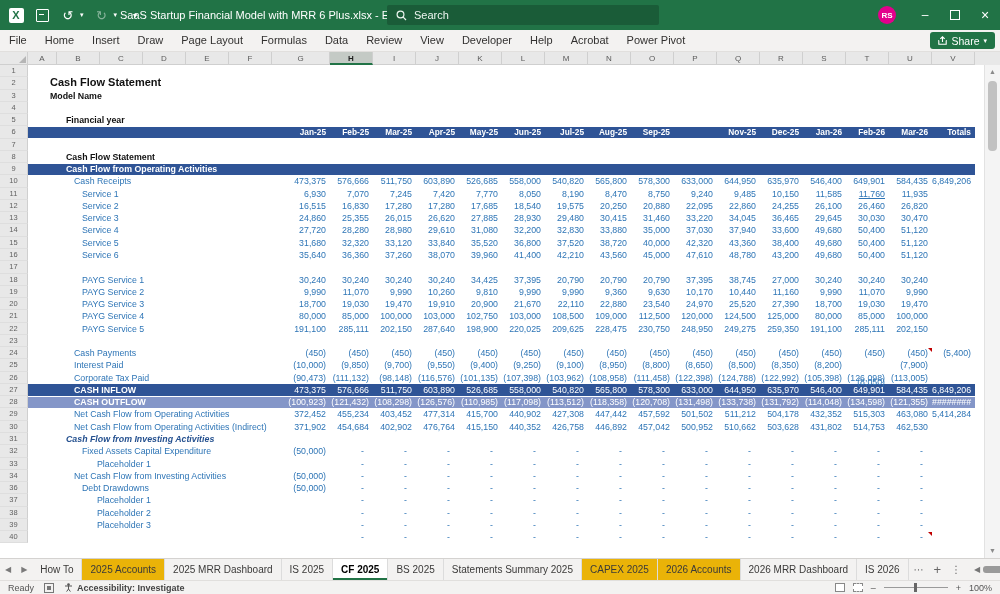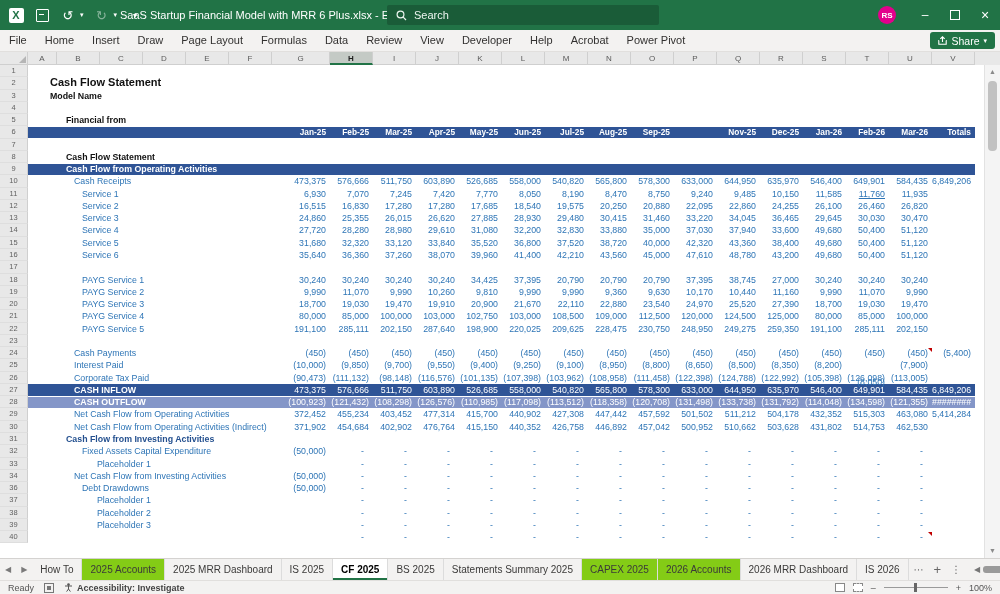--- a/index.html
+++ b/index.html
@@ -50,39 +50,39 @@
   .lbl{position:absolute;top:0;line-height:12.3px;font-size:8.8px;white-space:nowrap;z-index:1;}
   .vals{position:absolute;left:272px;top:0;display:flex;z-index:1;}
   .cell{display:inline-block;box-sizing:border-box;text-align:right;padding-right:4px;font-size:8.8px;
         line-height:12.3px;white-space:nowrap;overflow:hidden;position:relative;}
   .cell.dash{padding-right:9px;}
   .flag{position:absolute;top:1px;right:0;width:0;height:0;border-left:4px solid transparent;border-top:4px solid #c00000;}
 
   .r-data .lbl,.r-data .cell{color:#2e75b6;}
   .r-title .lbl{font-size:11px;font-weight:bold;color:#111;top:-1px;}
   .r-bold .lbl{font-weight:bold;color:#111;}
-  .r-navy .lbl{font-weight:bold;color:#24508f;}
+  .r-navy .lbl{font-weight:bold;color:#24508f;font-style:italic;}
   .r-month .bar,.r-section .bar,.r-inflow .bar{background:#2f5496;}
   .r-outflow .bar{background:#8496c8;}
   .r-month .lbl,.r-section .lbl,.r-inflow .lbl,.r-outflow .lbl{color:#fff;font-weight:bold;}
   .r-month .cell{color:#fff;font-weight:bold;font-size:8.3px;}
   .r-inflow .cell,.r-outflow .cell{color:#fff;}
 
   
   .vscroll{position:absolute;top:65px;right:0;width:16px;height:493px;background:#f4f4f4;border-left:1px solid #e2e2e2;box-sizing:border-box;}
   .vscroll .arr{display:block;width:100%;height:14px;text-align:center;font-size:7px;color:#8a8a8a;line-height:14px;}
   .vscroll .arr.down{position:absolute;bottom:0;}
   .vthumb{position:absolute;top:16px;left:3px;width:9px;height:70px;background:#c1c1c1;border-radius:4px;}
 
   
   .tabbar{position:absolute;top:558px;left:0;width:1000px;height:22px;background:#f3f2f1;border-top:1px solid #d4d2d0;
           box-sizing:border-box;display:flex;align-items:stretch;font-size:10px;color:#3b3a39;overflow:hidden;}
   .tnav{display:flex;align-items:center;padding:0 5px;color:#7a7a7a;font-size:8px;}
   .stab{display:flex;align-items:center;padding:0 8px;border-right:1px solid #dcdcdc;white-space:nowrap;}
-  .stab.yellow{background:#84cc16;}
+  .stab.yellow{background:#eab308;}
   .stab.active{background:#fff;font-weight:bold;color:#000;box-shadow:inset 0 -2px 0 #217346;}
   .tab-extra{display:flex;align-items:center;padding:0 5px;color:#666;}
   .hscroll{margin-left:auto;display:flex;align-items:center;gap:3px;padding:0 8px;color:#777;font-size:8px;}
   .hthumb{width:34px;height:7px;background:#9a9a9a;border-radius:3px;}
 
   
   .statusbar{position:absolute;top:580px;left:0;width:1000px;height:14px;background:#f3f2f1;border-top:1px solid #e1dfdd;
              box-sizing:border-box;display:flex;align-items:center;font-size:9px;color:#555;}
   .sb-left{display:flex;align-items:center;gap:10px;margin-left:8px;}
   .sb-acc{font-weight:bold;color:#444;display:flex;align-items:center;gap:4px;}
@@ -194,21 +194,21 @@
       </div>
       <div class="grow r-bold">
         <span class="gnum">3</span>
         <span class="lbl" style="left: 50px;">Model Name</span>
       </div>
       <div class="grow r-plain">
         <span class="gnum">4</span>
       </div>
       <div class="grow r-bold">
         <span class="gnum">5</span>
-        <span class="lbl" style="left: 66px;">Financial from</span>
+        <span class="lbl" style="left: 66px;">Financial year</span>
       </div>
       <div class="grow r-month">
         <span class="gnum">6</span>
         <div class="bar"></div>
         <span class="lbl" style="left: 66px; margin-top: 24px;">Month</span>
         <div class="vals">
           <span class="cell" style="width: 58px;">Jan-25</span>
           <span class="cell" style="width: 43px;">Feb-25</span>
           <span class="cell" style="width: 43px;">Mar-25</span>
           <span class="cell" style="width: 43px;">Apr-25</span>

